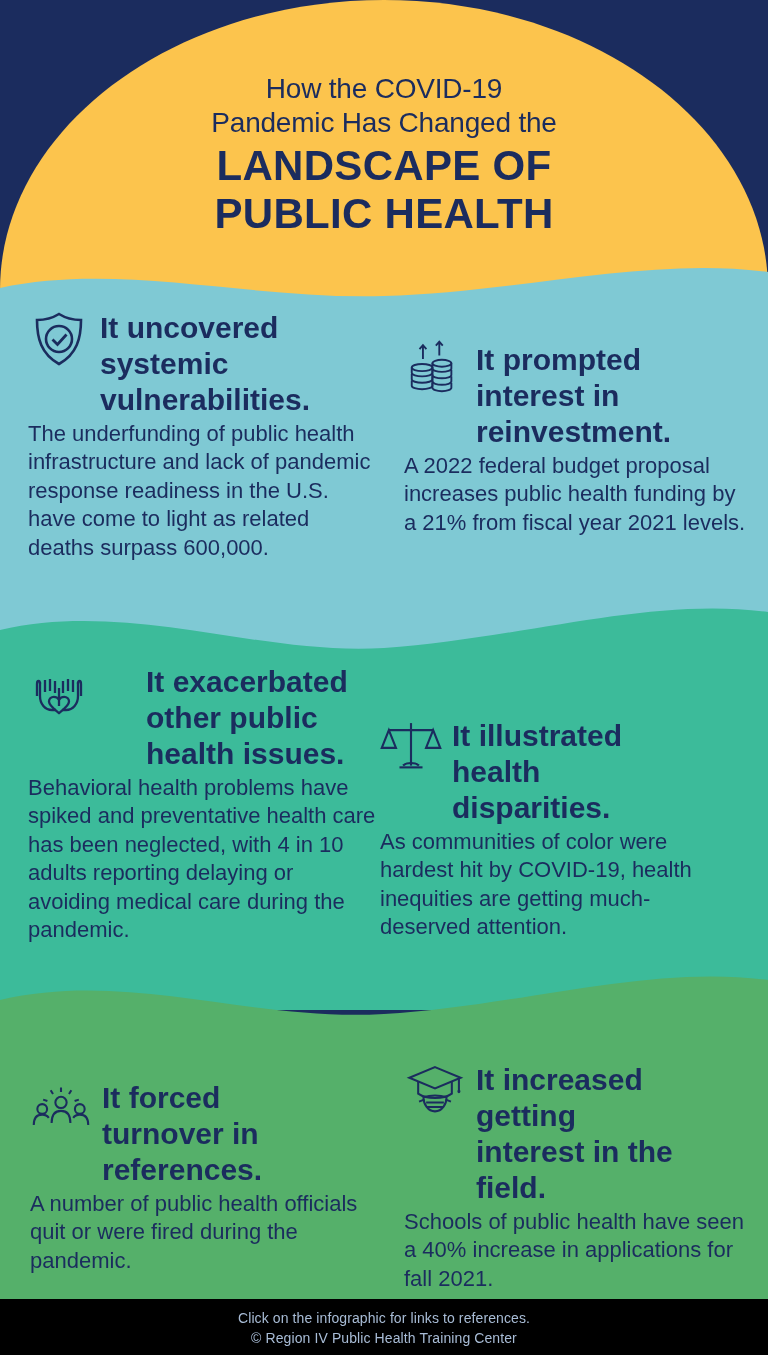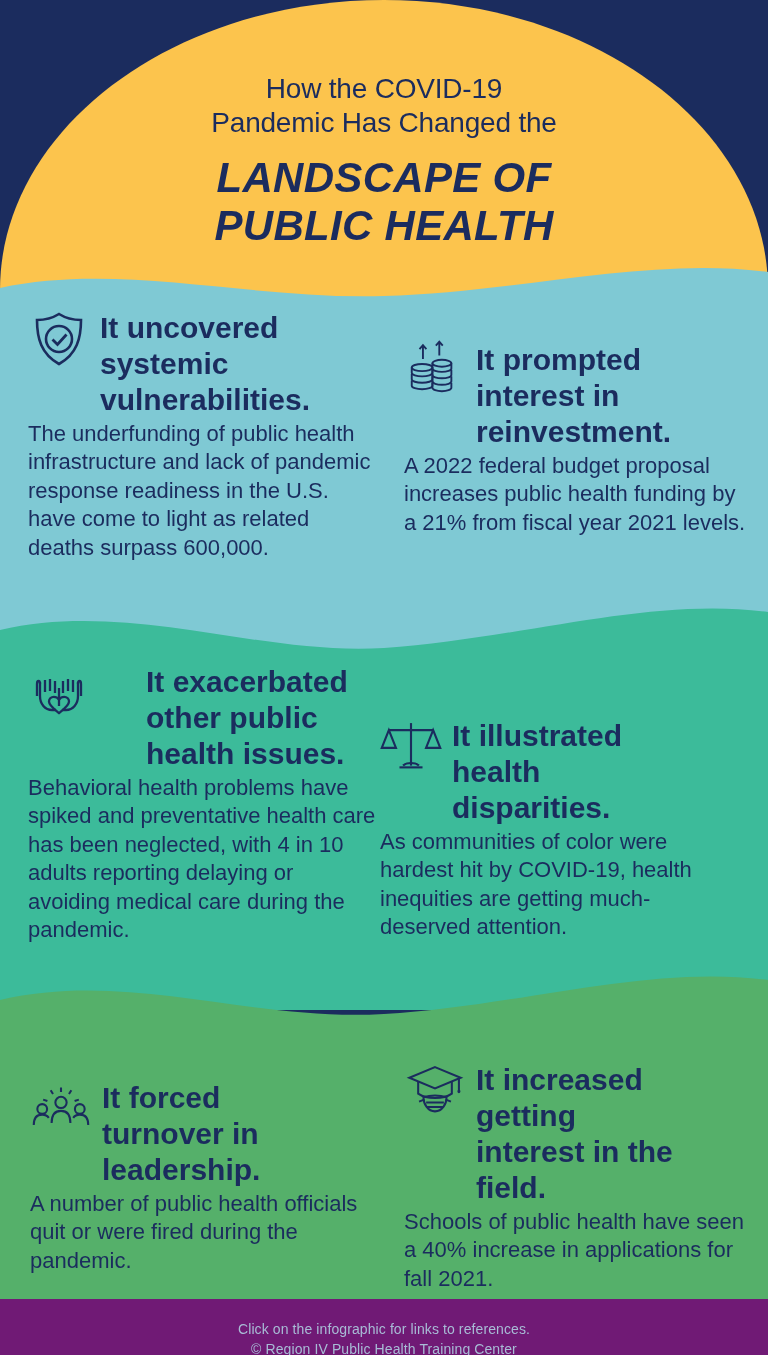--- a/index.html
+++ b/index.html
@@ -44,22 +44,21 @@
     font-size: 28px;
     line-height: 1.22;
     font-weight: 400;
     letter-spacing: -0.2px;
   }
   .header .main-title {
     font-size: 42px;
     font-weight: bold;
     line-height: 1.13;
     letter-spacing: 0.3px;
-    margin-top: 14px;
-    font-style: italic;
+    margin-top: 2px;
   }
 
   
   .card {
     position: absolute;
     color: #1b2c5e;
   }
   .card-head {
     display: flex;
     align-items: flex-start;
@@ -105,26 +104,26 @@
   #card-students { left: 404px; top: 1060px; width: 346px; }
   #card-students .card-title { width: 200px; }
 
   
   .footer {
     position: absolute;
     bottom: 0;
     left: 0;
     width: 768px;
     height: 56px;
-    background: #701a75;
+    background: #000000;
     color: #a8bcd6;
     text-align: center;
     font-size: 14px;
     line-height: 1.45;
-    padding-top: 20px;
+    padding-top: 9px;
     letter-spacing: 0.1px;
   }
 </style>
 </head>
 <body>
 
 <div class="infographic">
 
   <svg class="bg-layer" viewBox="0 0 768 1355" preserveAspectRatio="none" xmlns="http://www.w3.org/2000/svg">
     <rect x="0" y="0" width="768" height="1355" fill="#1b2c5e"></rect>
@@ -238,21 +237,21 @@
             <path d="M23 44 C23 35 27 31 33 31 C39 31 43 35 43 44"></path>
             <path d="M33 6 L33 11 M22 9 L24.5 13 M44 9 L41.5 13 M14 19 L18.5 20.5 M52 19 L47.5 20.5"></path>
 
             <circle cx="13" cy="29" r="5.2"></circle>
             <path d="M4 46 C4 38 8 35 13 35 C16 35 18.5 36.2 20 38.5"></path>
 
             <circle cx="53" cy="29" r="5.2"></circle>
             <path d="M62 46 C62 38 58 35 53 35 C50 35 47.5 36.2 46 38.5"></path>
           </svg>
         </span>
-        <div class="card-title">It forced turnover in leadership.</div>
+        <div class="card-title">It forced turnover in references.</div>
       </div>
       <div class="card-body">A number of public health officials quit or were fired during the pandemic.</div>
     </div>
 
     <div class="card" id="card-students">
       <div class="card-head">
         <span class="icon-box">
           <svg width="70" height="70" viewBox="0 0 70 70" fill="none" stroke="#1b2c5e" stroke-width="2.3">
 
             <path d="M35 8 L64 20 L35 32 L6 20 Z"></path>

